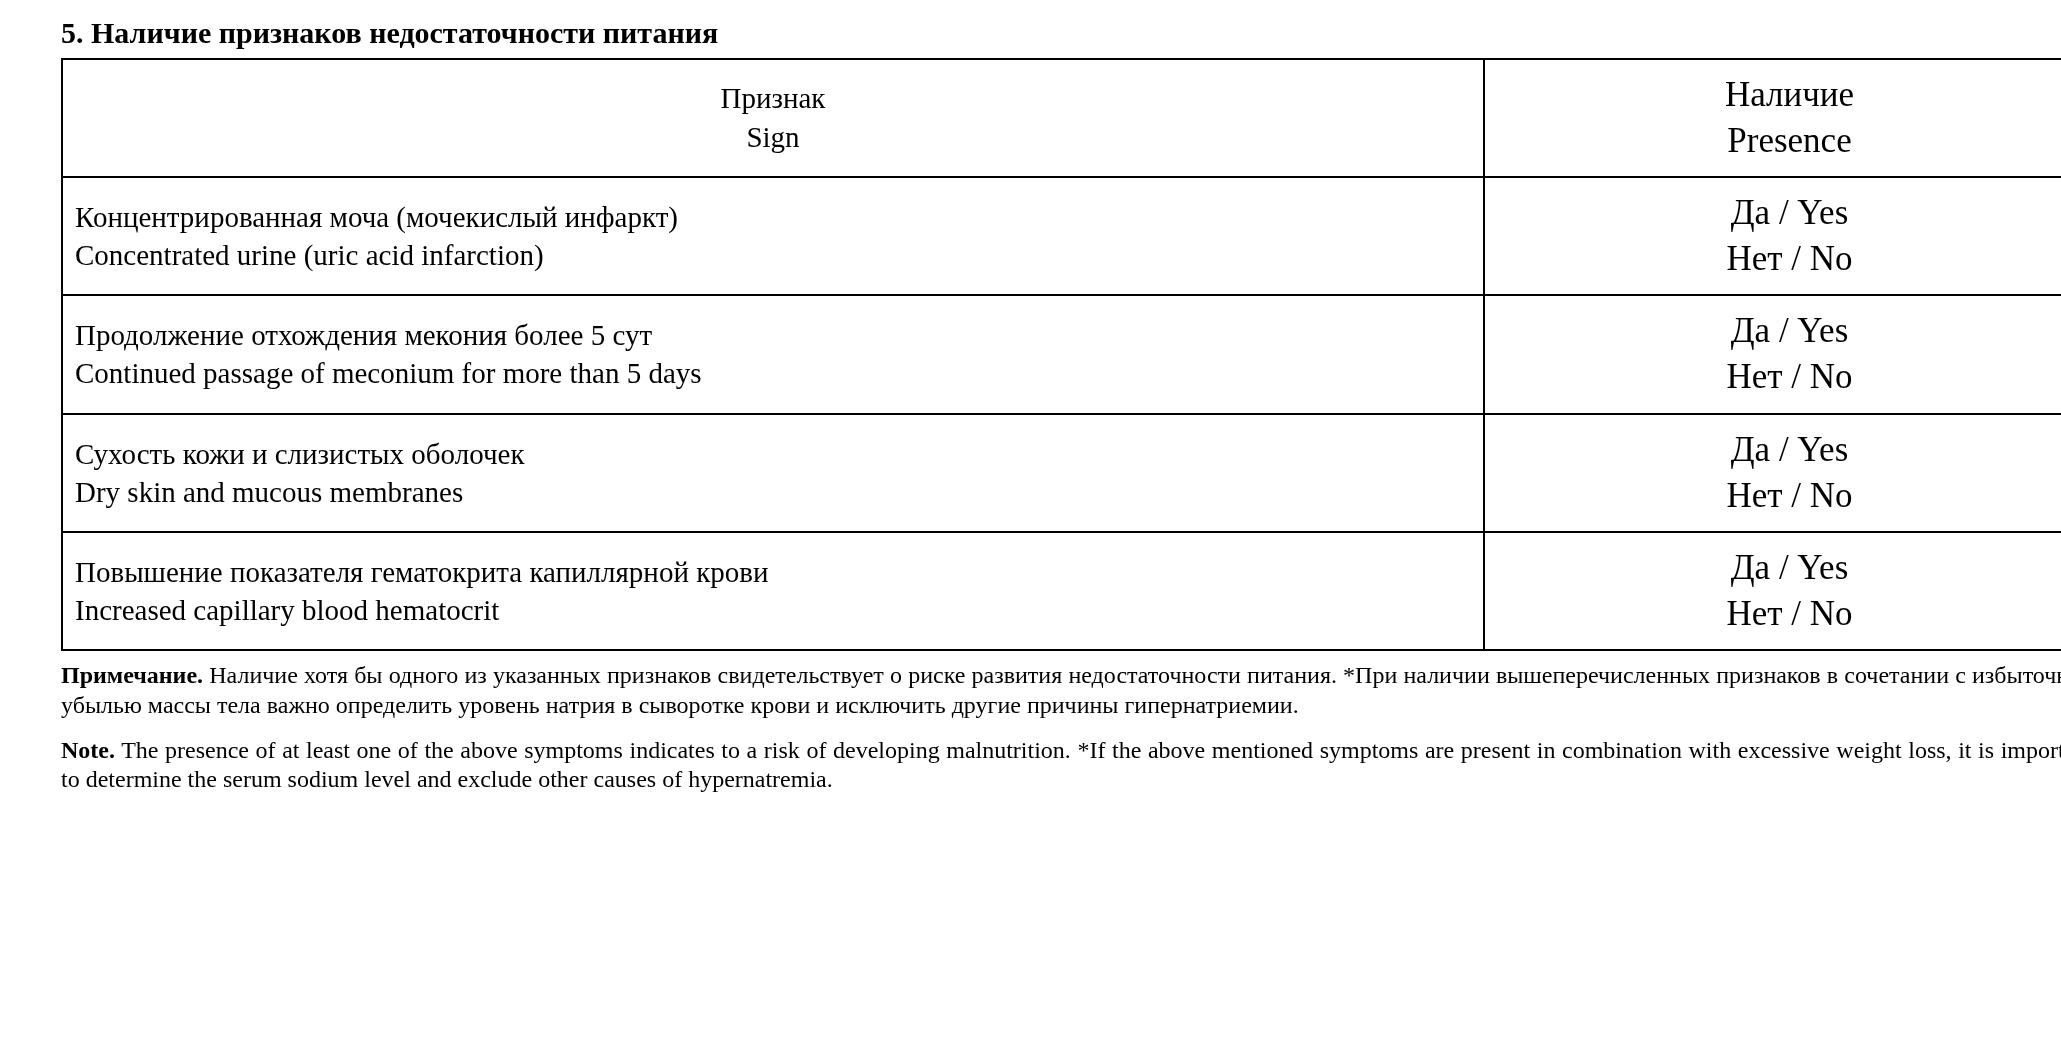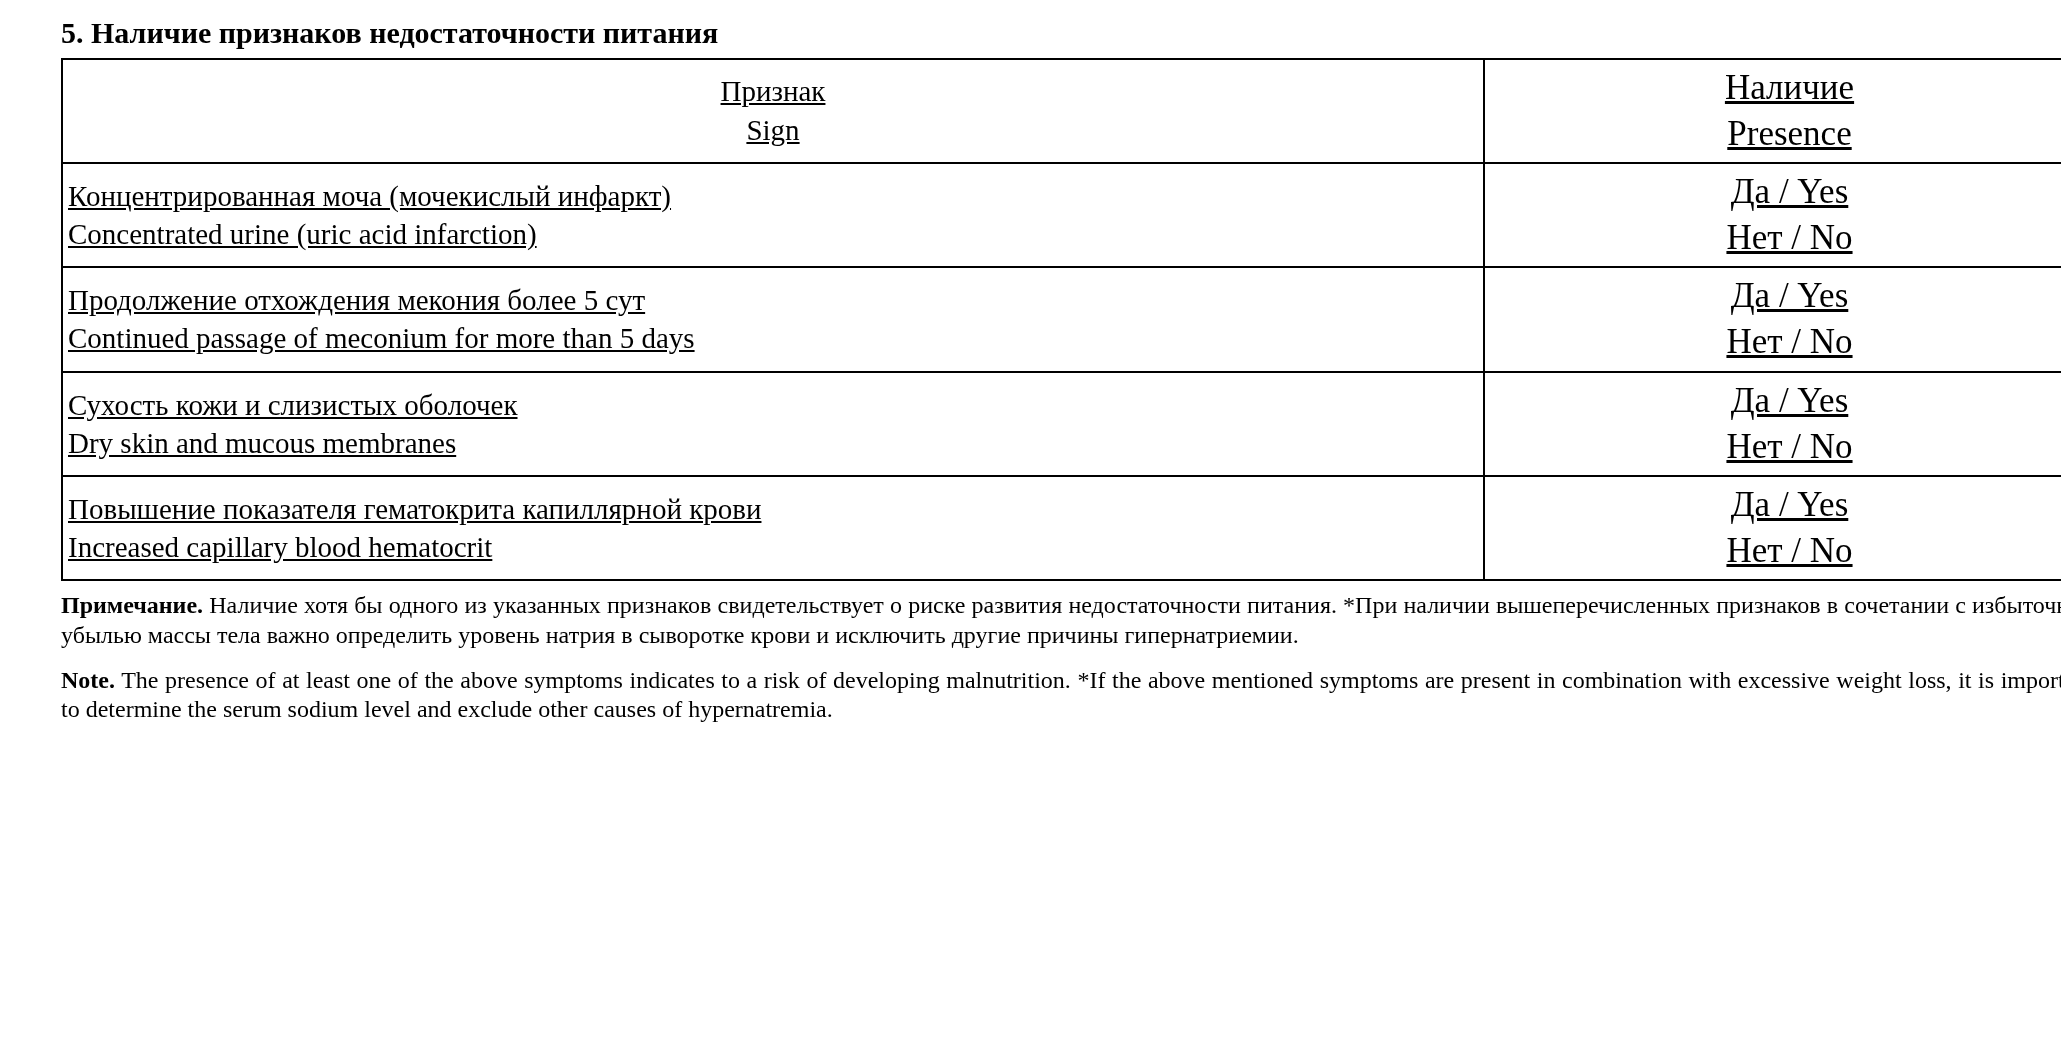--- a/index.html
+++ b/index.html
@@ -30,23 +30,22 @@
   .heading.en { margin-bottom: 22px; }
 
   table.signs {
     border-collapse: collapse;
     width: 2033px;
     table-layout: fixed;
     margin: 0;
   }
   table.signs td, table.signs th {
     border: 2px solid #000000;
-    padding: 5px;
+    padding: 12px;
     vertical-align: middle;
-    text-decoration: underline;
   }
   .col-sign { width: 1422px; }
   .col-presence { width: 611px; }
 
   .cell-sign {
     padding: 6px 6px 8px 16px;
     font-size: 29px;
     line-height: 1.32;
     text-align: left;
   }

